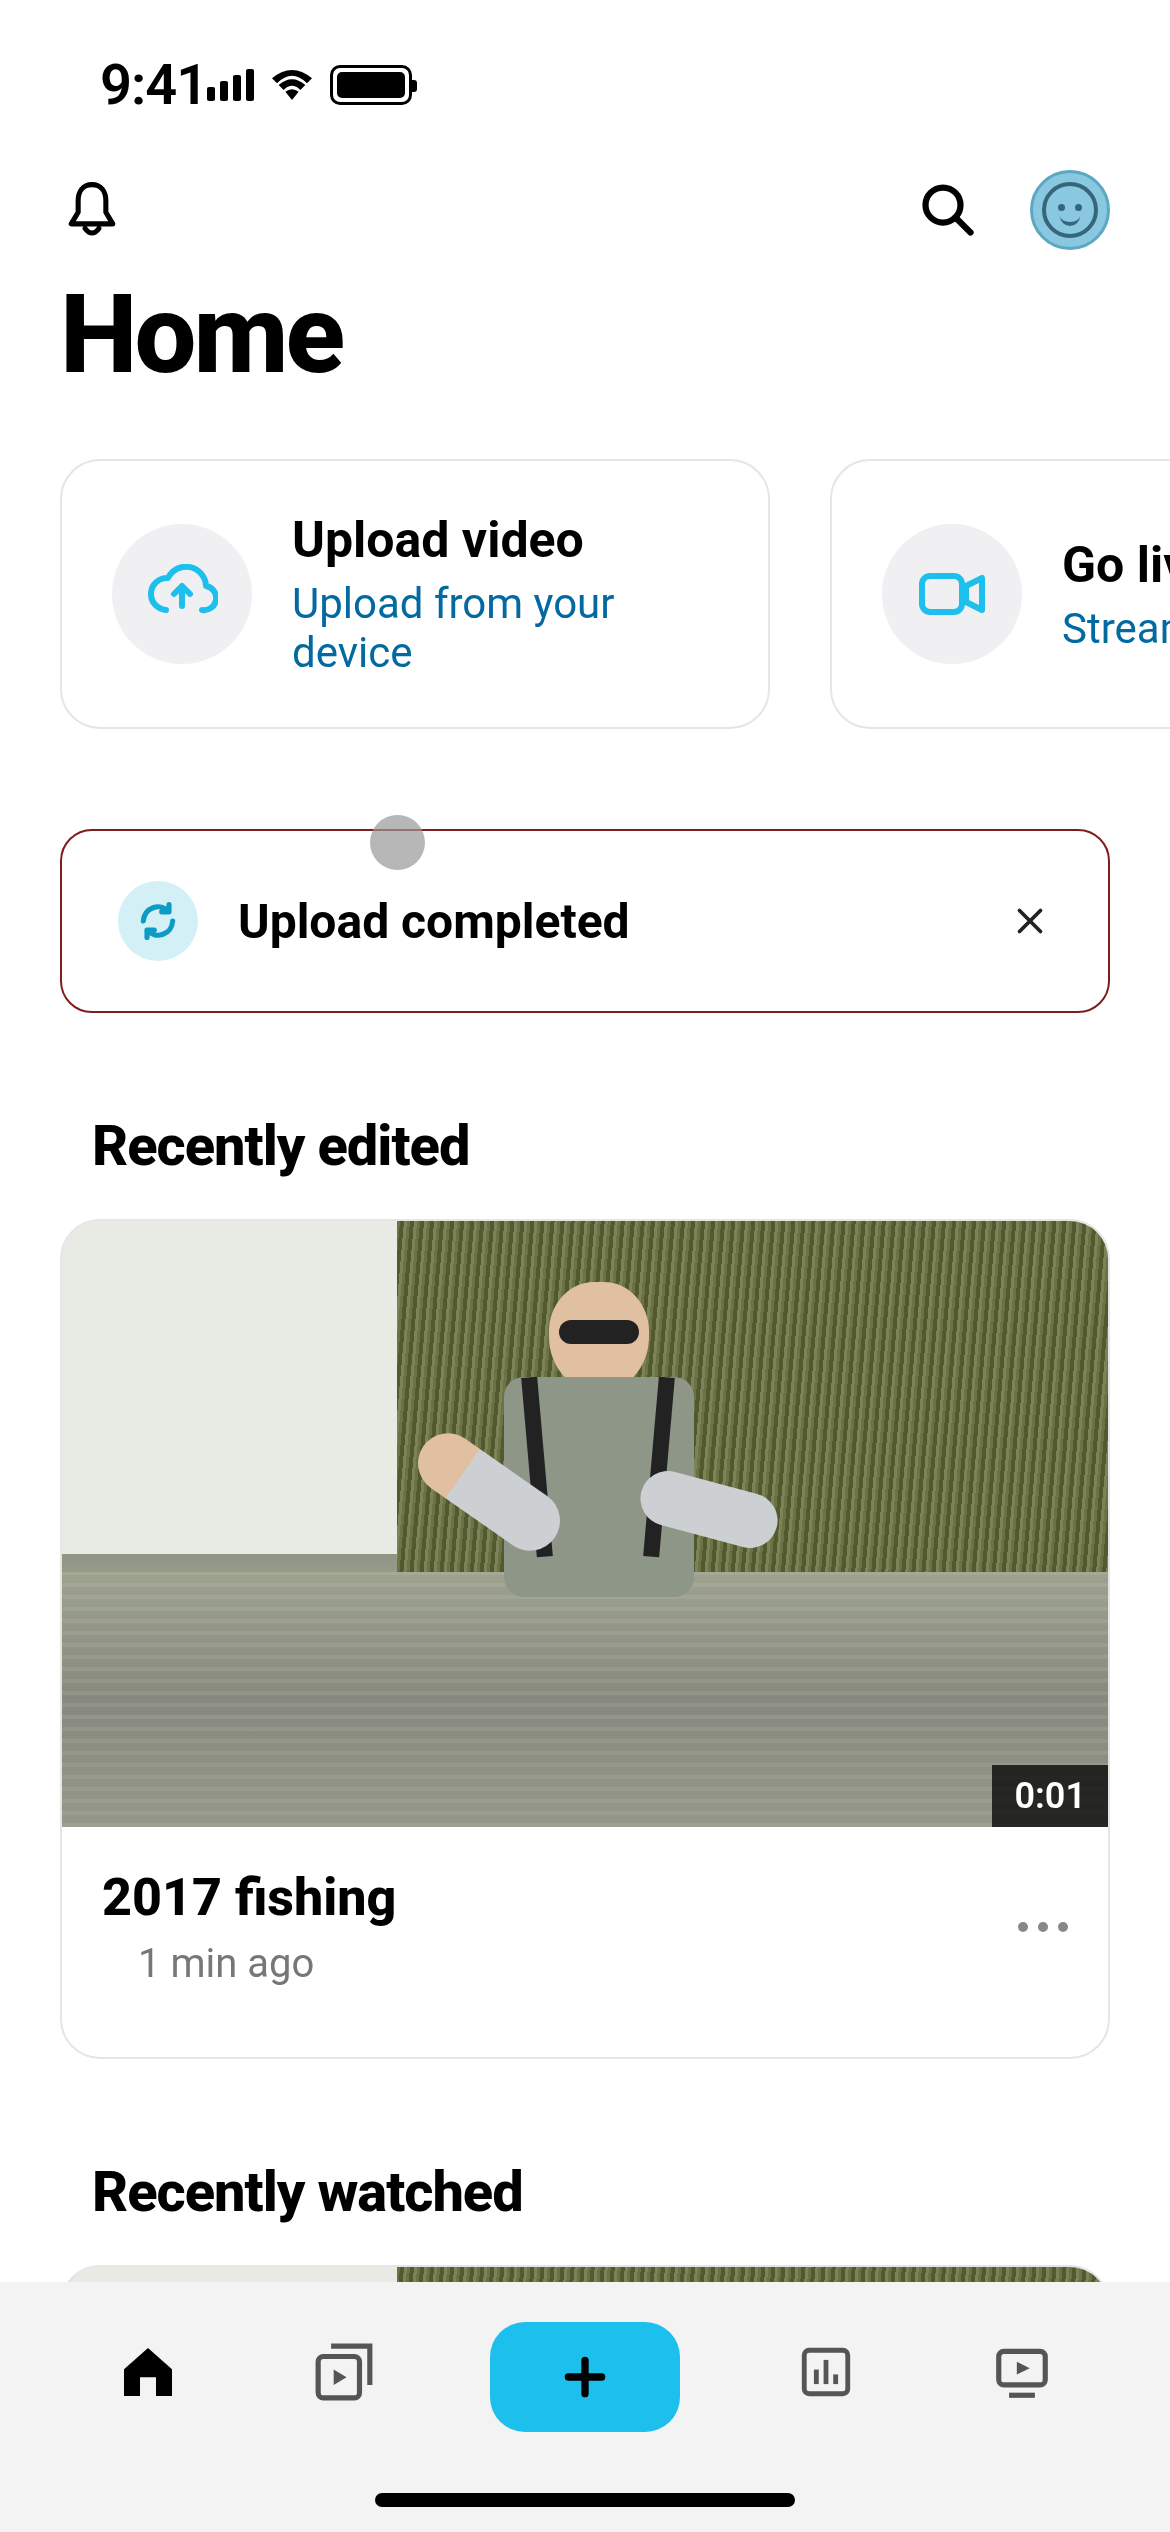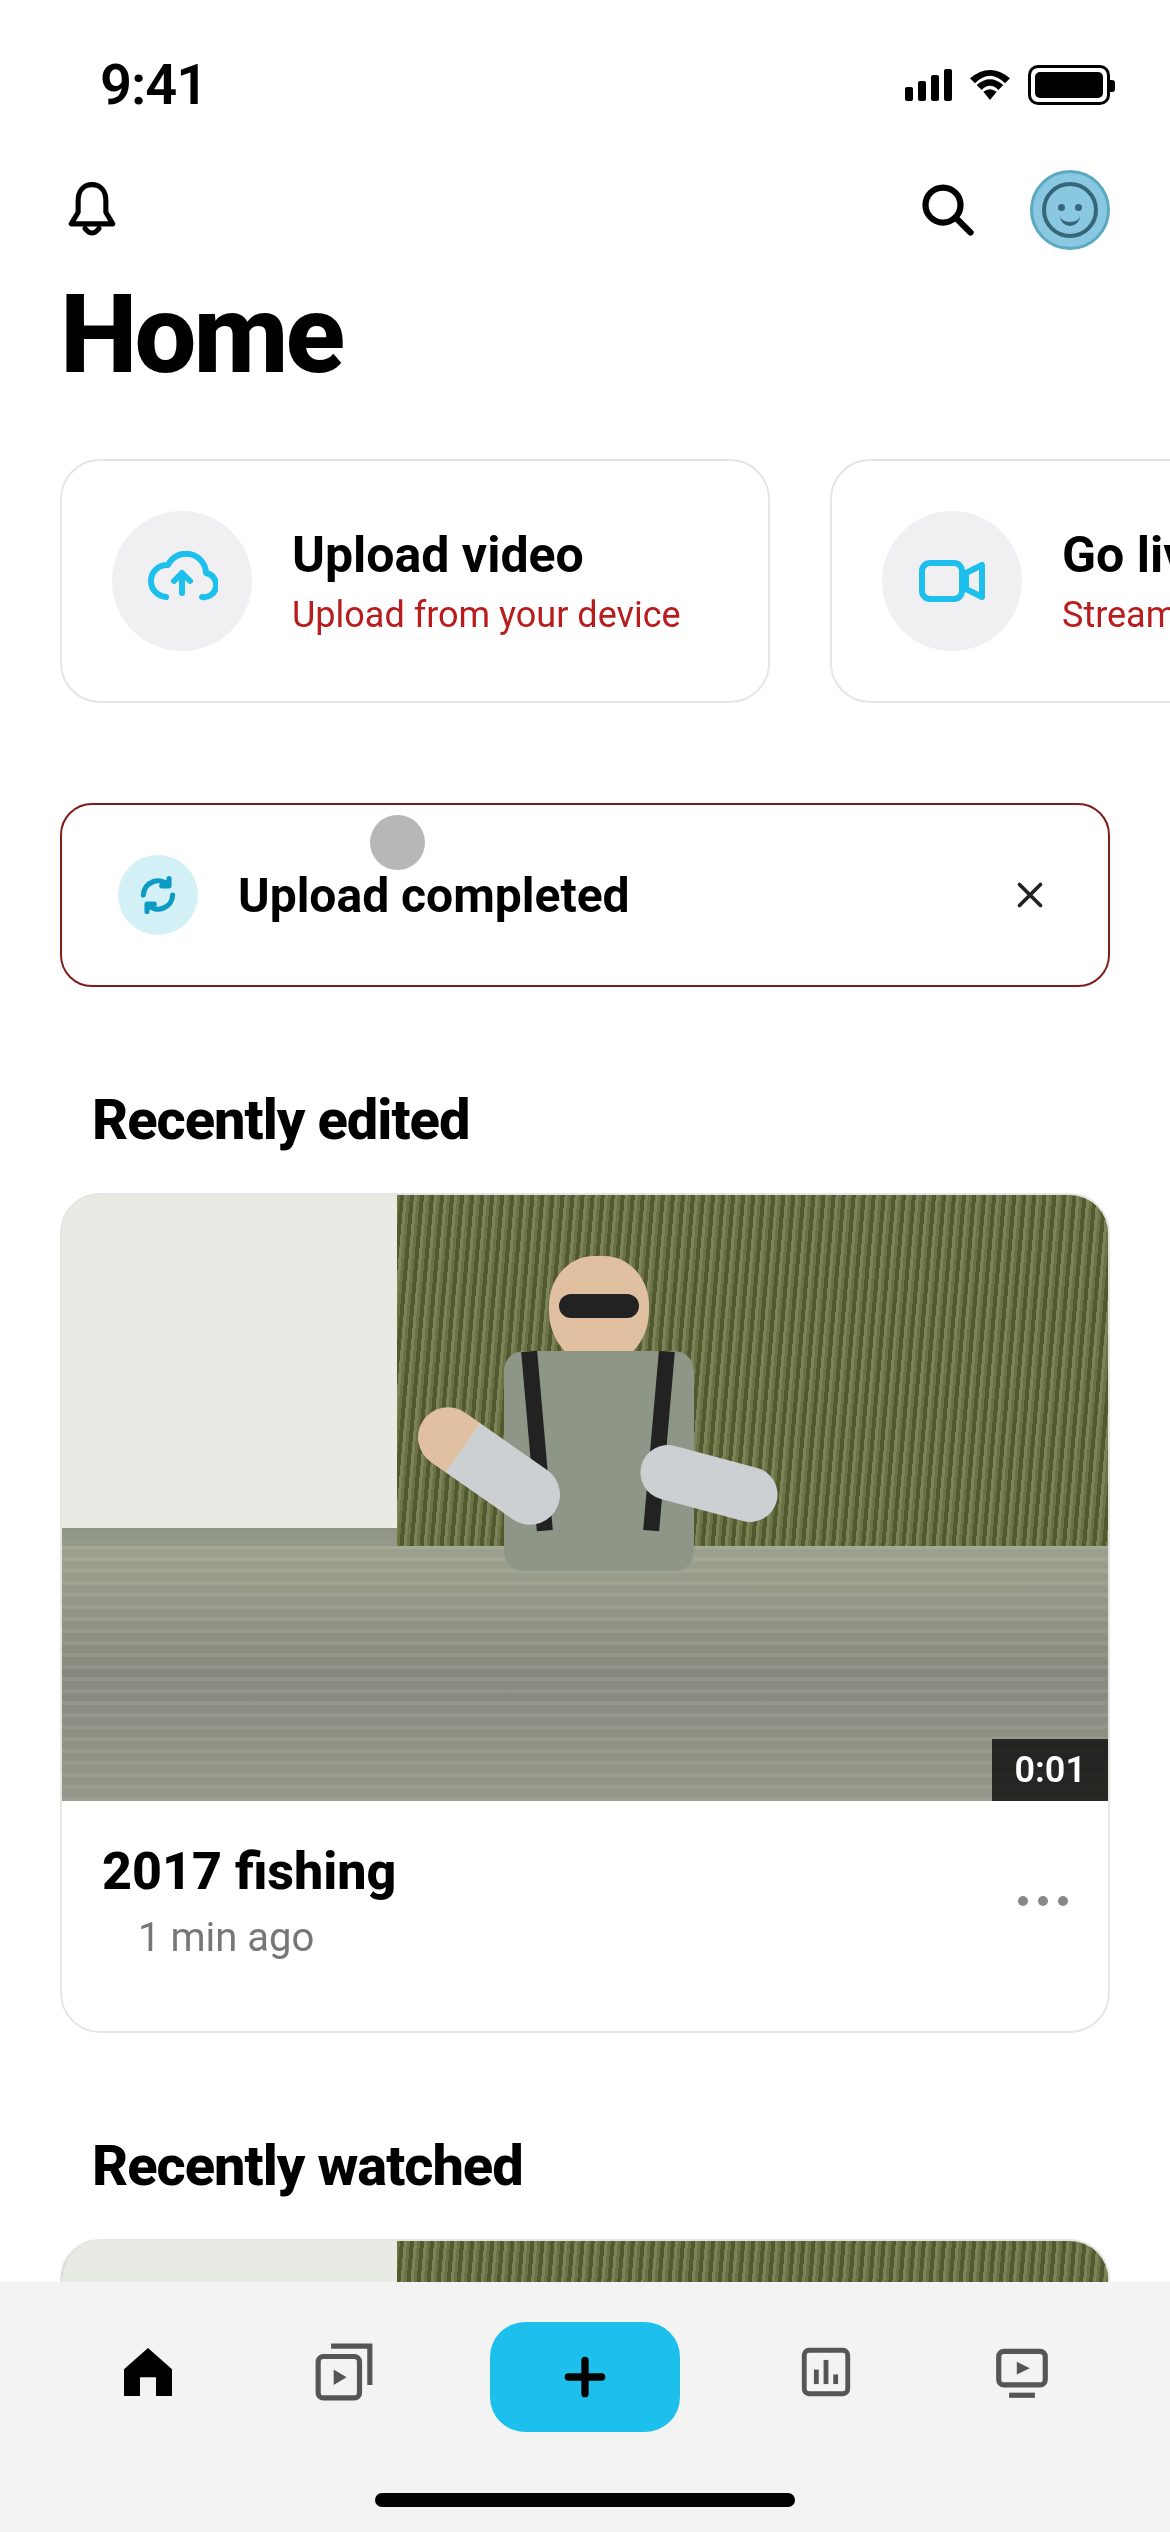--- a/index.html
+++ b/index.html
@@ -1,19 +1,19 @@
 <!DOCTYPE html>
 <html><head>
   <meta charset="utf-8">
   <style>
     * { box-sizing: border-box; margin: 0; padding: 0; }
     html, body { width: 1170px; height: 2532px; font-family: -apple-system, BlinkMacSystemFont, 'Segoe UI', Roboto, sans-serif; background: #fff; overflow: hidden; }
     
     
-    .status-bar { display: flex; justify-content: space-between; align-items: center; padding: 60px 60px 20px 100px; height: 130px; }
+    .status-bar { display: flex; justify-content: flex-start; align-items: center; padding: 60px 60px 20px 100px; height: 130px; }
     .status-time { font-size: 56px; font-weight: 600; letter-spacing: -1px; }
     .status-icons { display: flex; align-items: center; gap: 18px; }
     .signal-bars { display: flex; align-items: flex-end; gap: 5px; }
     .signal-bars span { background: #000; width: 8px; border-radius: 2px; }
     .signal-bars span:nth-child(1){height:14px}.signal-bars span:nth-child(2){height:20px}.signal-bars span:nth-child(3){height:26px}.signal-bars span:nth-child(4){height:32px}
     .wifi { width: 40px; height: 30px; }
     .battery { width: 82px; height: 40px; border: 3px solid #000; border-radius: 10px; position: relative; padding: 4px; }
     .battery::after { content: ''; position: absolute; right: -8px; top: 12px; width: 5px; height: 12px; background: #000; border-radius: 0 3px 3px 0; }
     .battery-fill { background: #000; height: 100%; width: 100%; border-radius: 5px; }
 
@@ -30,21 +30,21 @@
     
     .page-title { font-size: 110px; font-weight: 800; padding: 0 60px 60px; letter-spacing: -3px; }
 
     
     .action-row { display: flex; gap: 60px; padding: 0 60px; overflow: hidden; }
     .action-card { border: 2px solid #e5e5e5; border-radius: 40px; padding: 50px 50px; display: flex; align-items: center; gap: 40px; flex-shrink: 0; }
     .action-card.primary { width: 710px; }
     .action-card.secondary { width: 550px; }
     .action-icon-wrap { width: 140px; height: 140px; border-radius: 50%; background: #f0f0f2; display: flex; align-items: center; justify-content: center; flex-shrink: 0; }
     .action-text .t { font-size: 50px; font-weight: 700; margin-bottom: 10px; }
-    .action-text .s { font-size: 36px; color: #b91c1c; }
+    .action-text .s { font-size: 42px; color: #0369a1; }
 
     
     .banner-wrap { padding: 100px 60px 0; }
     .banner { border: 2px solid #7f1d1d; border-radius: 32px; padding: 50px 56px; display: flex; align-items: center; gap: 40px; }
     .banner-icon { width: 80px; height: 80px; border-radius: 50%; background: #d4f0f7; display: flex; align-items: center; justify-content: center; }
     .banner-text { font-size: 48px; font-weight: 700; flex: 1; }
     .banner-close { width: 44px; height: 44px; display: flex; align-items: center; justify-content: center; }
 
     
     .touch-dot { position: absolute; width: 55px; height: 55px; background: #999; border-radius: 50%; left: 370px; top: 815px; opacity: 0.7; }

